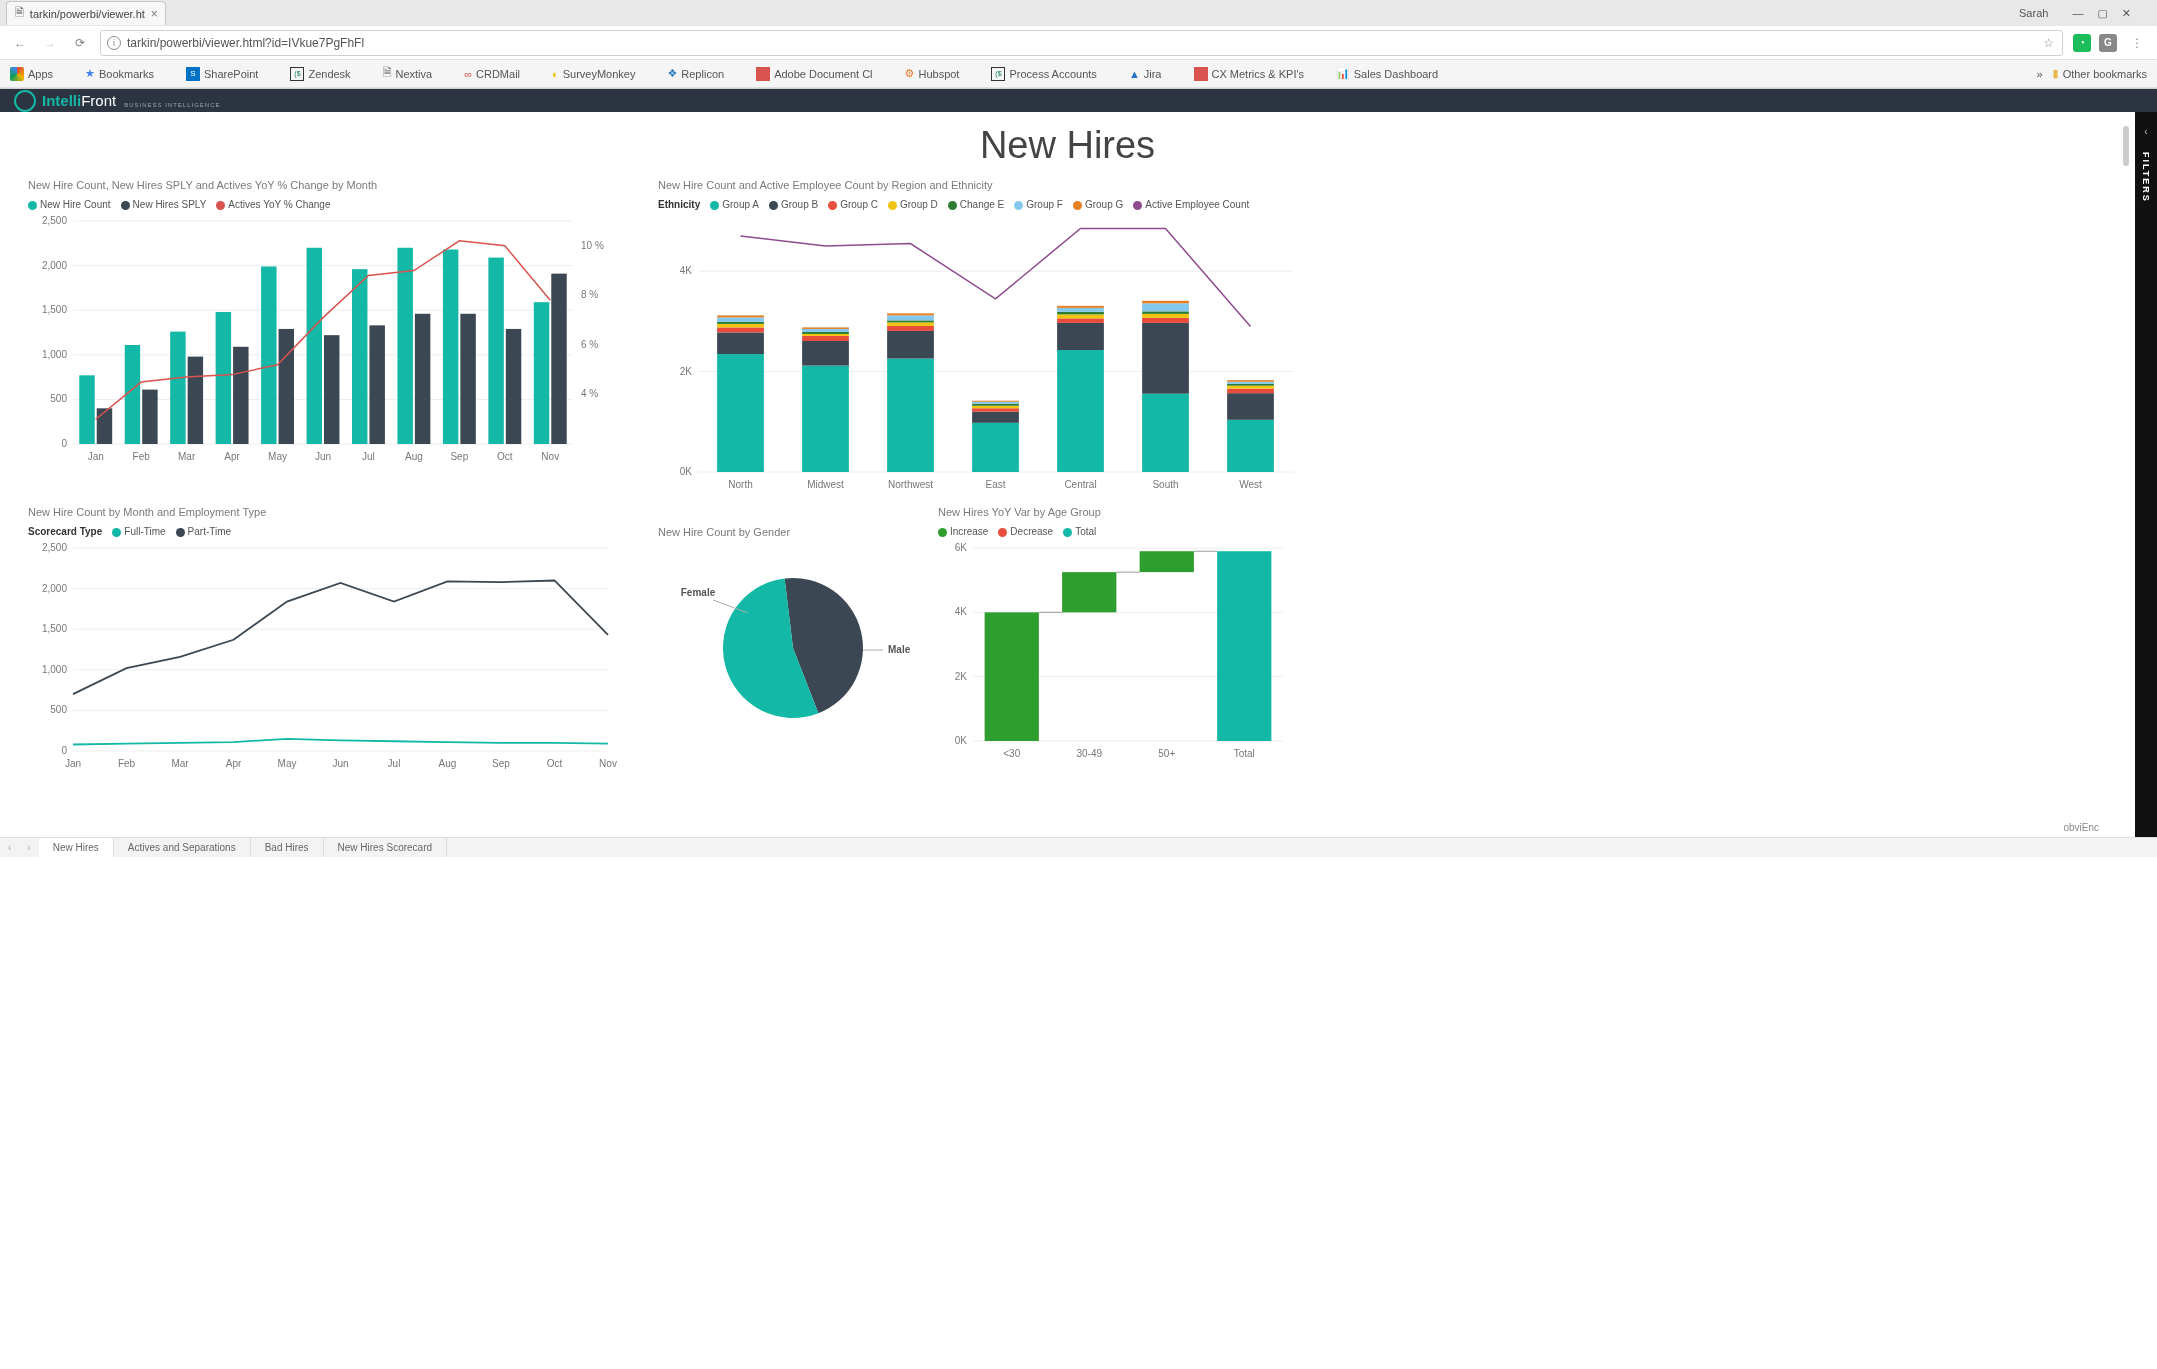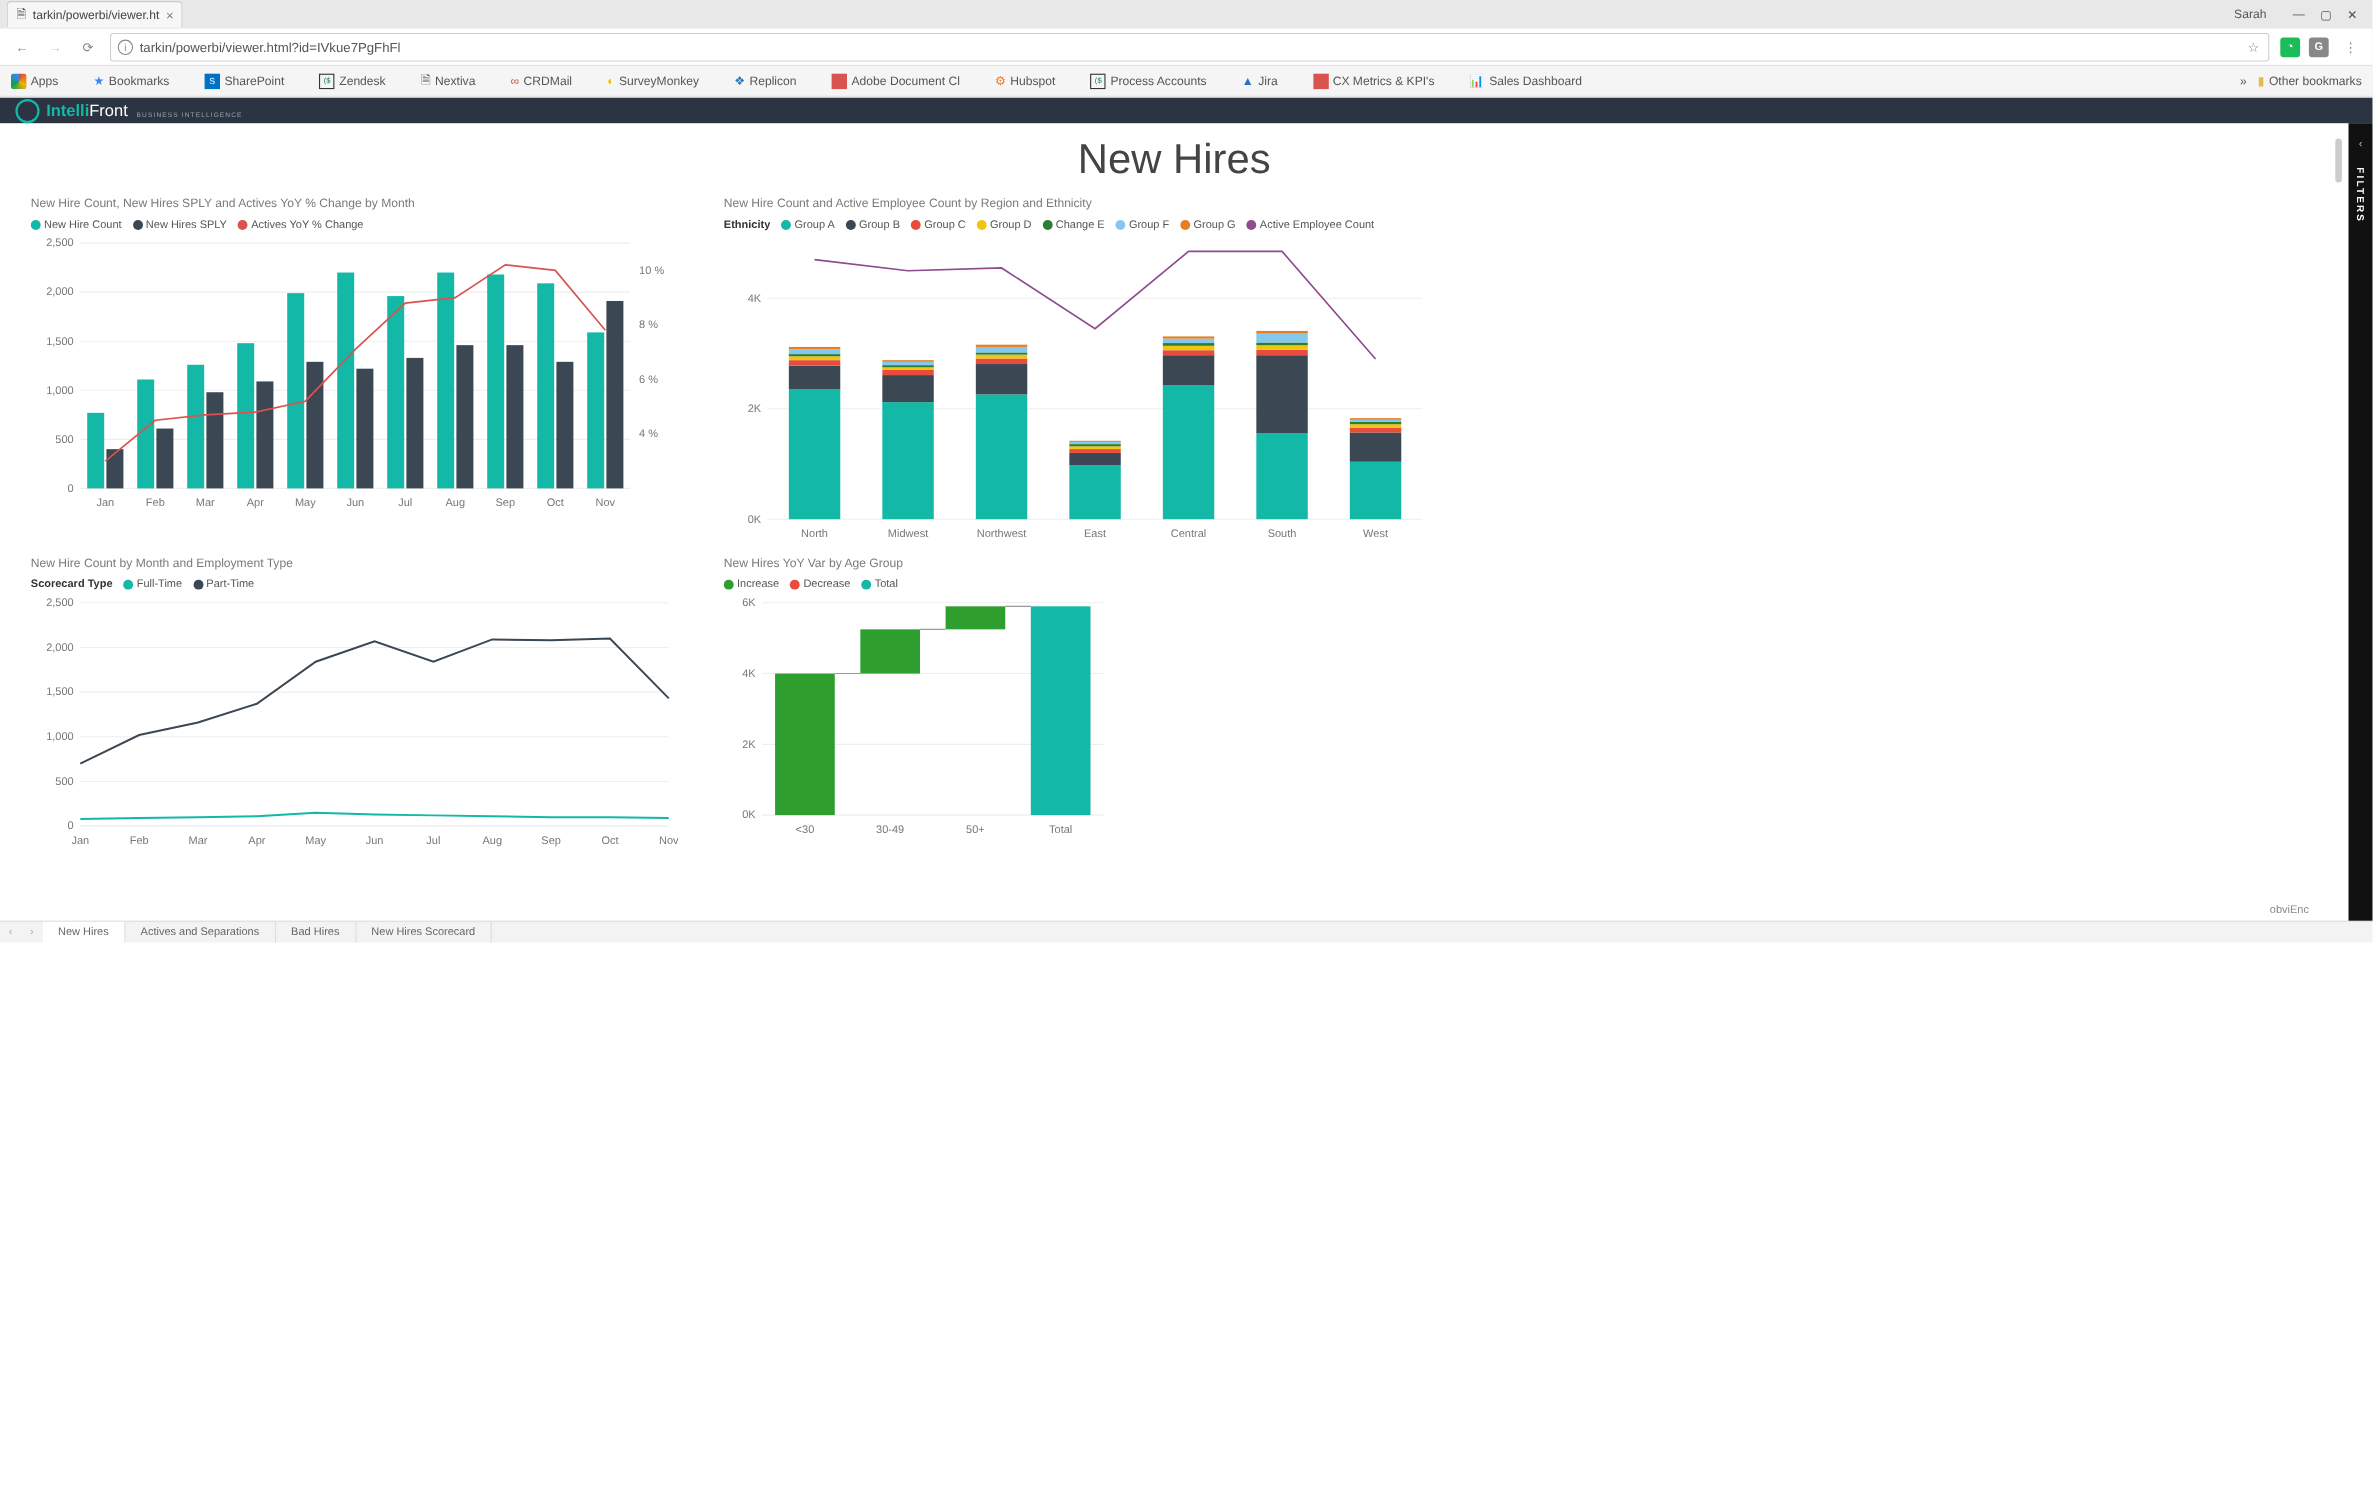--- a/index.html
+++ b/index.html
@@ -3,21 +3,21 @@
 <meta charset="utf-8">
 <style>
   * { box-sizing: border-box; margin: 0; padding: 0; }
   body { font-family: "Segoe UI", Arial, sans-serif; font-size: 12px; color: #333; background: #fff; overflow: hidden; }
 
   
   .browser-chrome { background: #e8e8e8; border-bottom: 1px solid #d0d0d0; }
   .tab-strip { display: flex; align-items: center; height: 26px; padding-left: 6px; }
   .tab { background: #f7f7f7; border: 1px solid #c8c8c8; border-bottom: none; border-radius: 4px 4px 0 0; width: 160px; height: 24px; display: flex; align-items: center; padding: 0 8px; font-size: 11px; color: #444; gap: 6px; }
   .tab-x { margin-left: auto; font-size: 12px; color: #777; cursor: pointer; }
-  .win-controls { margin-left: auto; display: flex; align-items: center; gap: 14px; padding-right: 14px; color: #555; font-size: 11px; }
+  .win-controls { margin-left: auto; display: flex; align-items: center; gap: 14px; padding-right: 26px; color: #555; font-size: 11px; }
   .win-controls .user { margin-right: 10px; }
 
   .addr-bar { display: flex; align-items: center; height: 34px; background: #fff; border-bottom: 1px solid #e2e2e2; padding: 0 10px; gap: 10px; }
   .nav-btn { width: 20px; height: 20px; color: #888; display:flex;align-items:center;justify-content:center; }
   .addr-input { flex: 1; height: 26px; border: 1px solid #d0d0d0; border-radius: 3px; padding: 0 26px 0 26px; font-size: 12px; color: #555; position: relative; display:flex;align-items:center;}
   .addr-input .info-icon { position: absolute; left: 6px; top: 50%; transform: translateY(-50%); width: 14px; height: 14px; border:1px solid #888; border-radius:50%; font-size:9px; color:#888; display:flex;align-items:center;justify-content:center;}
   .addr-input .star-icon { position:absolute; right:8px; top:50%; transform:translateY(-50%); color:#888;}
   .ext-icons { display:flex; gap:8px; }
   .ext-icon { width:18px; height:18px; border-radius:3px; font-size:10px; font-weight:bold; display:flex; align-items:center; justify-content:center; color:#fff;}
   .ext-g1 { background:#1bbd5a;}
@@ -349,20 +349,31 @@
             <text x="312.5" y="224" font-size="10" fill="#777" text-anchor="middle">Jun</text>
             <text x="366" y="224" font-size="10" fill="#777" text-anchor="middle">Jul</text>
             <text x="419.5" y="224" font-size="10" fill="#777" text-anchor="middle">Aug</text>
             <text x="473" y="224" font-size="10" fill="#777" text-anchor="middle">Sep</text>
             <text x="526.5" y="224" font-size="10" fill="#777" text-anchor="middle">Oct</text>
             <text x="580" y="224" font-size="10" fill="#777" text-anchor="middle">Nov</text>
           </svg>
       </div>
 
       <div class="right-bottom">
+        <div class="viz" style="width:260px">
+          <div class="viz-title" style="margin-top:20px;margin-bottom:20px">New Hire Count by Gender</div>
+          <svg id="svg-gender" class="chart-svg" width="260" height="200">
+              <path d="M135,90 L126.62014548977564,20.503395490229366 A70,70 0 0 1 160.39968870518652,155.2292558111743 Z" fill="#3b4752"></path>
+              <path d="M135,90 L160.39968870518652,155.2292558111743 A70,70 0 1 1 126.62014548977568,20.50339549022935 Z" fill="#13b8a6"></path>
+              <text x="40" y="38" font-size="10" fill="#555" text-anchor="middle" font-weight="600">Female</text>
+              <line x1="55" y1="42" x2="90" y2="55" stroke="#aaa"></line>
+              <text x="230" y="95" font-size="10" fill="#555" font-weight="600">Male</text>
+              <line x1="205" y1="92" x2="225" y2="92" stroke="#aaa"></line>
+            </svg>
+        </div>
         <div class="viz" style="flex:1">
           <div class="viz-title">New Hires YoY Var by Age Group</div>
           <div class="legend">
             <span><span class="swatch" style="background:#2e9e2e"></span><span>Increase</span></span>
             <span><span class="swatch" style="background:#e74c3c"></span><span>Decrease</span></span>
             <span><span class="swatch" style="background:#13b8a6"></span><span>Total</span></span>
           </div>
           <svg id="svg-waterfall" class="chart-svg" width="350" height="220">
               <line x1="35" x2="345" y1="198" y2="198" stroke="#eee"></line>
               <text x="29" y="201" font-size="10" fill="#777" text-anchor="end">0K</text>

